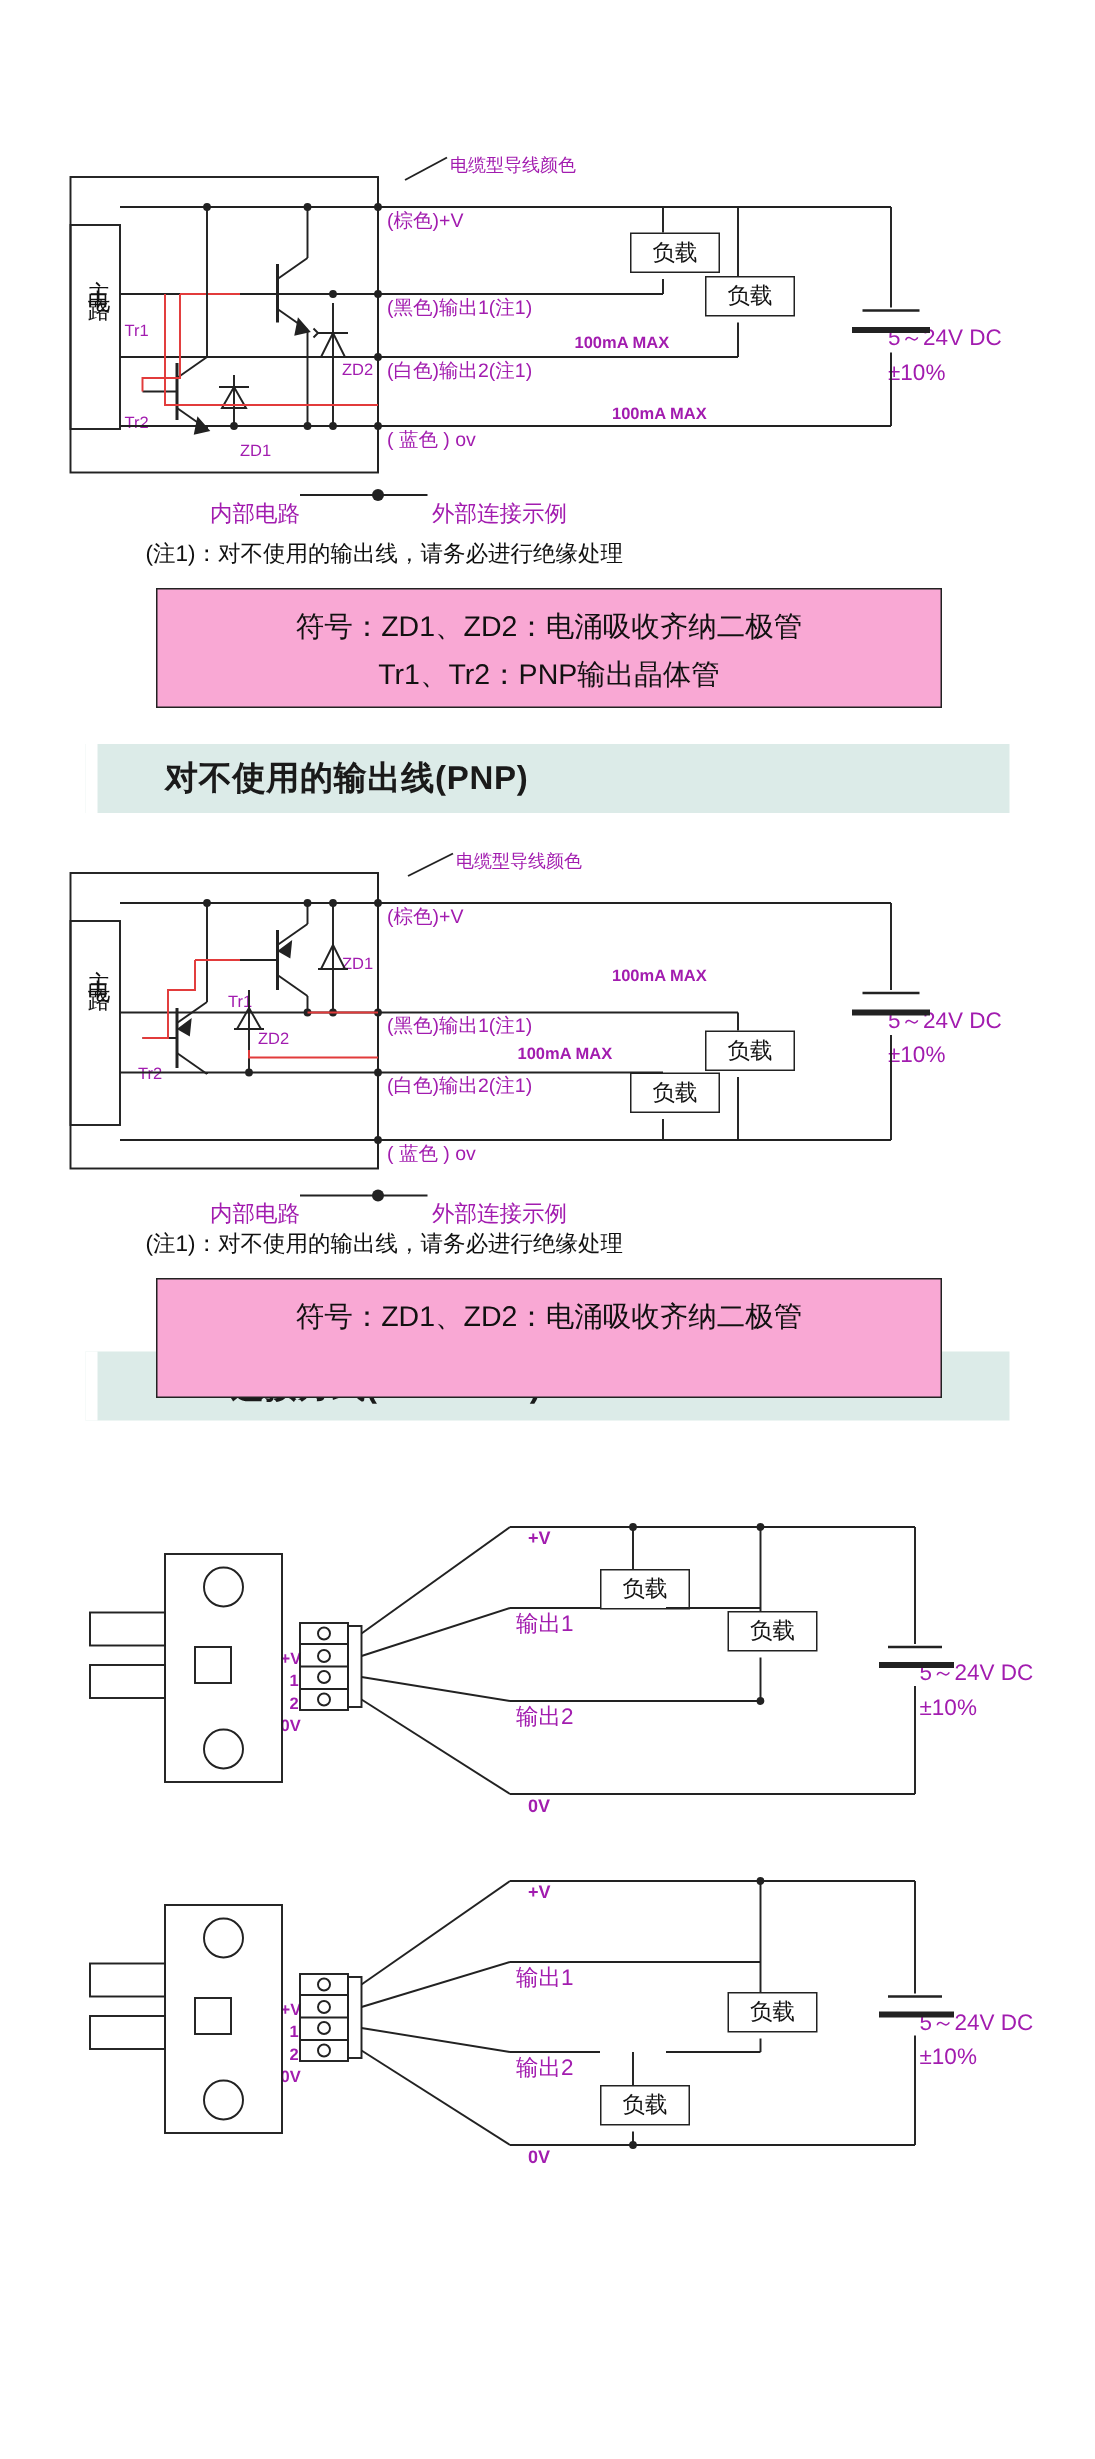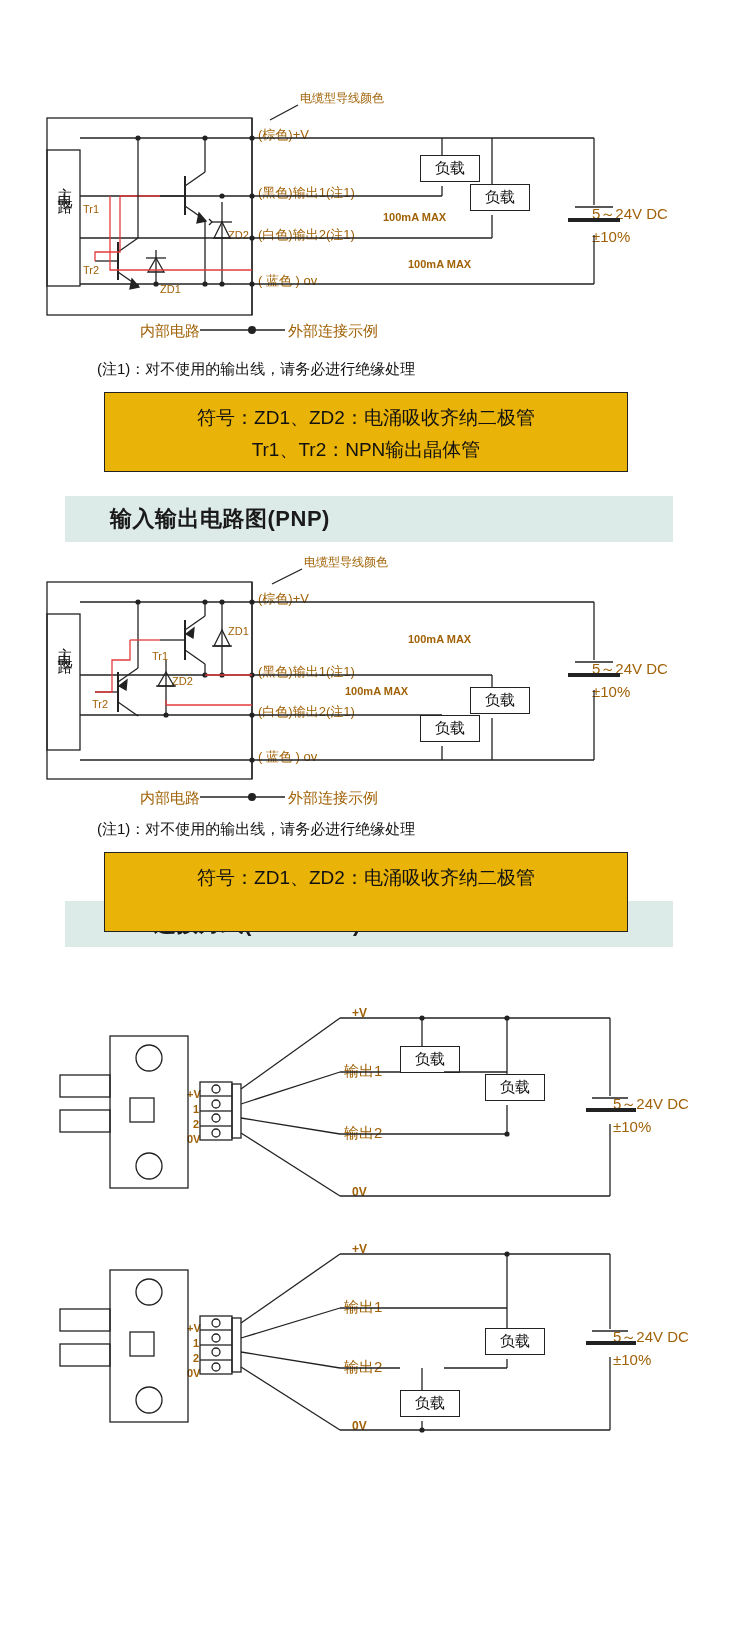--- a/index.html
+++ b/index.html
@@ -40,23 +40,24 @@
     font-size: 22px;
     font-weight: bold;
     color: #1a1a1a;
     margin-left: 45px;
     letter-spacing: 0.5px;
   }
   
   .t {
     position: absolute;
     font-size: 13px;
-    color: #a16207;
+    color: #a21caf;
     white-space: nowrap;
     line-height: 1.15;
+    margin-top: 12px;
   }
   .t.sm { font-size: 12px; }
   .t.xs { font-size: 11px; }
   .t.md { font-size: 15px; }
   .t.b { font-weight: bold; }
   
   .boxlbl {
     position: absolute;
     border: 1.4px solid #222;
     background: #fff;
@@ -78,21 +79,21 @@
   .note {
     position: absolute;
     font-size: 15px;
     color: #111;
     white-space: nowrap;
   }
   
   .legend {
     position: absolute;
     border: 1.3px solid #222;
-    background: #eab308;
+    background: #f9a8d4;
     box-sizing: border-box;
   }
   .legend .l1, .legend .l2 {
     text-align: center;
     font-size: 19px;
     white-space: nowrap;
   }
   .legend .l1 { margin-top: 12px; }
   .legend .l2 { margin-top: 6px; }
   svg.overlay {
@@ -105,21 +106,21 @@
   }
 </style>
 </head>
 <body>
 
 <div class="page">
 
 
   <div class="sec-head" style="top:496px;">
     <div class="bar"></div>
-    <div class="ttl">输入输出电路图(PNP)</div>
+    <div class="ttl">对不使用的输出线(PNP)</div>
   </div>
 
   <div class="sec-head" style="top:901px;gap:44px;">
     <div class="bar"></div>
     <div class="ttl">连接方式(NPN/PNP)</div>
   </div>
 
   <div class="t sm" style="left:300px; top:92px;">电缆型导线颜色</div>
   <div class="vtext" style="left:58px; top:175px;">主电路</div>
   <div class="t" style="left:258px; top:128px;">(棕色)+V</div>
@@ -135,21 +136,21 @@
   <div class="t xs" style="left:83px; top:203px;">Tr1</div>
   <div class="t xs" style="left:83px; top:264px;">Tr2</div>
   <div class="t xs" style="left:228px; top:229px;">ZD2</div>
   <div class="t xs" style="left:160px; top:283px;">ZD1</div>
   <div class="t md" style="left:140px; top:322px;">内部电路</div>
   <div class="t md" style="left:288px; top:322px;">外部连接示例</div>
   <div class="note" style="left:97px; top:360px;">(注1)：对不使用的输出线，请务必进行绝缘处理</div>
 
   <div class="legend" style="left:104px; top:392px; width:524px; height:80px;">
     <div class="l1">符号：ZD1、ZD2：电涌吸收齐纳二极管</div>
-    <div class="l2">Tr1、Tr2：NPN输出晶体管</div>
+    <div class="l2">Tr1、Tr2：PNP输出晶体管</div>
   </div>
 
   <div class="t sm" style="left:304px; top:556px;">电缆型导线颜色</div>
   <div class="vtext" style="left:58px; top:635px;">主电路</div>
   <div class="t" style="left:258px; top:592px;">(棕色)+V</div>
   <div class="t" style="left:258px; top:665px;">(黑色)输出1(注1)</div>
   <div class="t" style="left:258px; top:705px;">(白色)输出2(注1)</div>
   <div class="t" style="left:258px; top:750px;">( 蓝色 ) ov</div>
   <div class="t xs b" style="left:408px; top:633px;">100mA MAX</div>
   <div class="t xs b" style="left:345px; top:685px;">100mA MAX</div>

